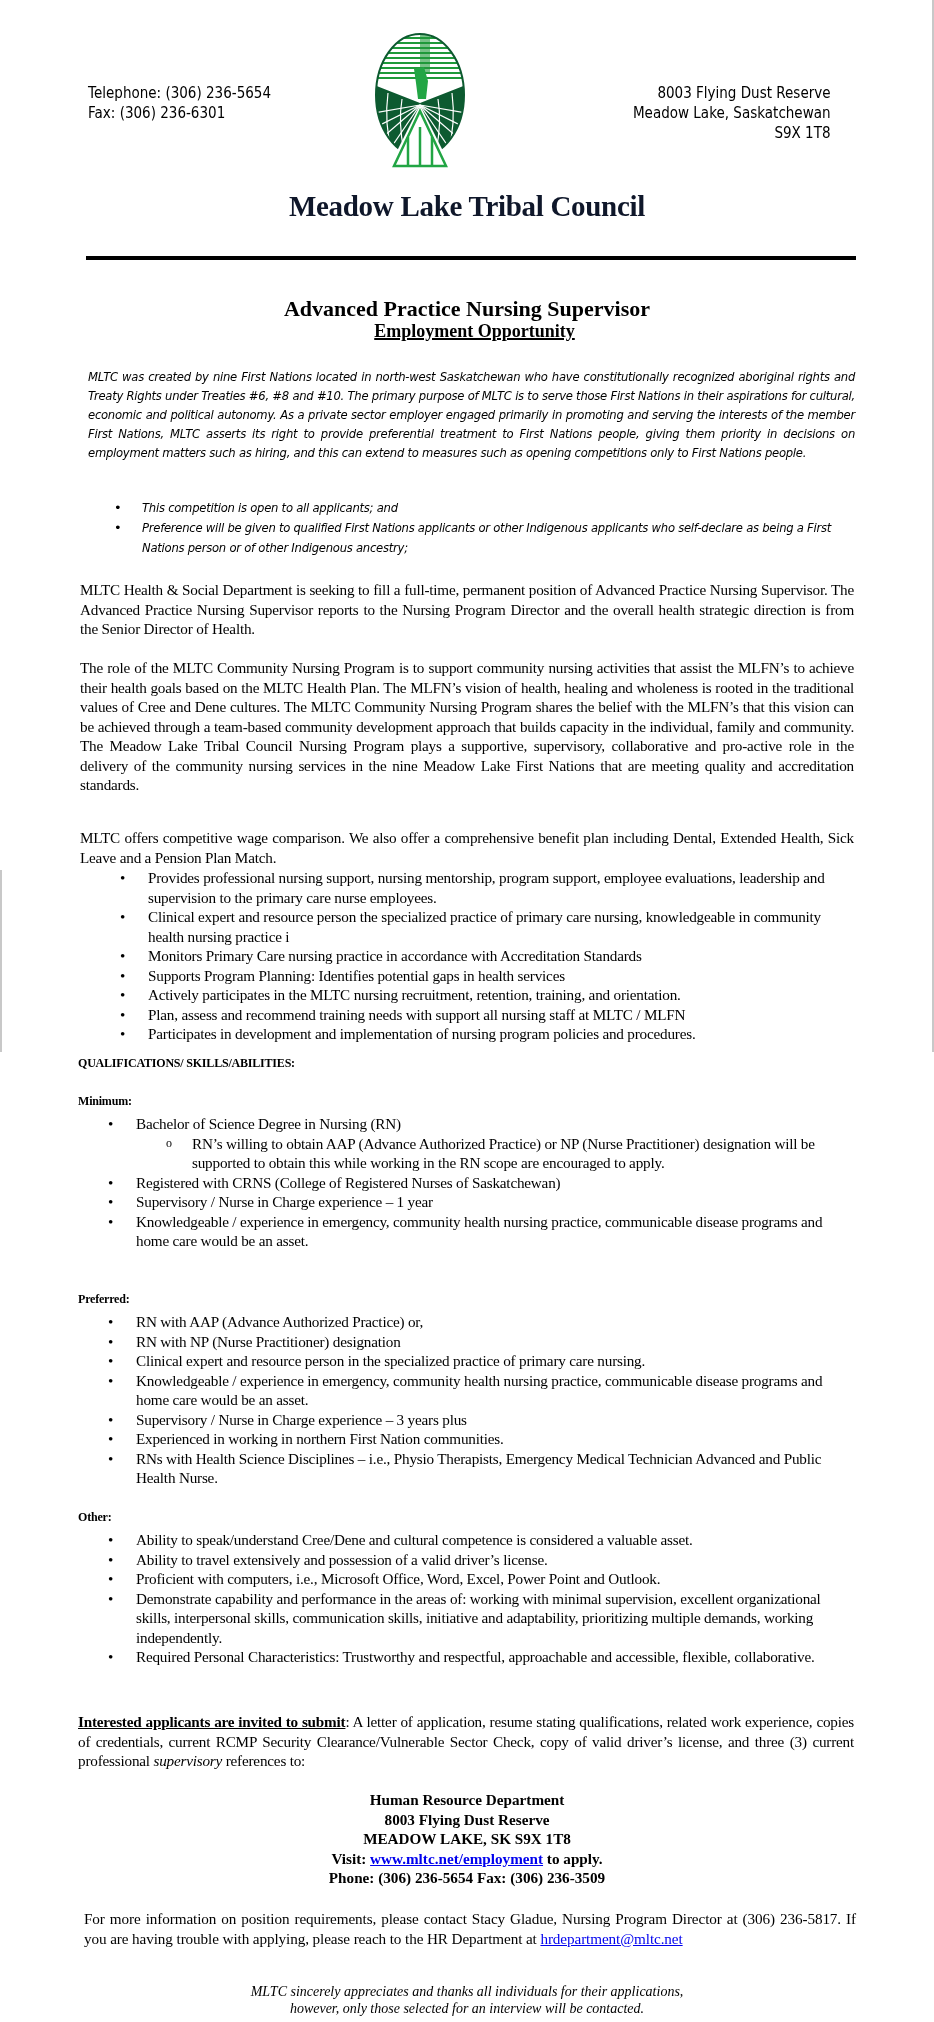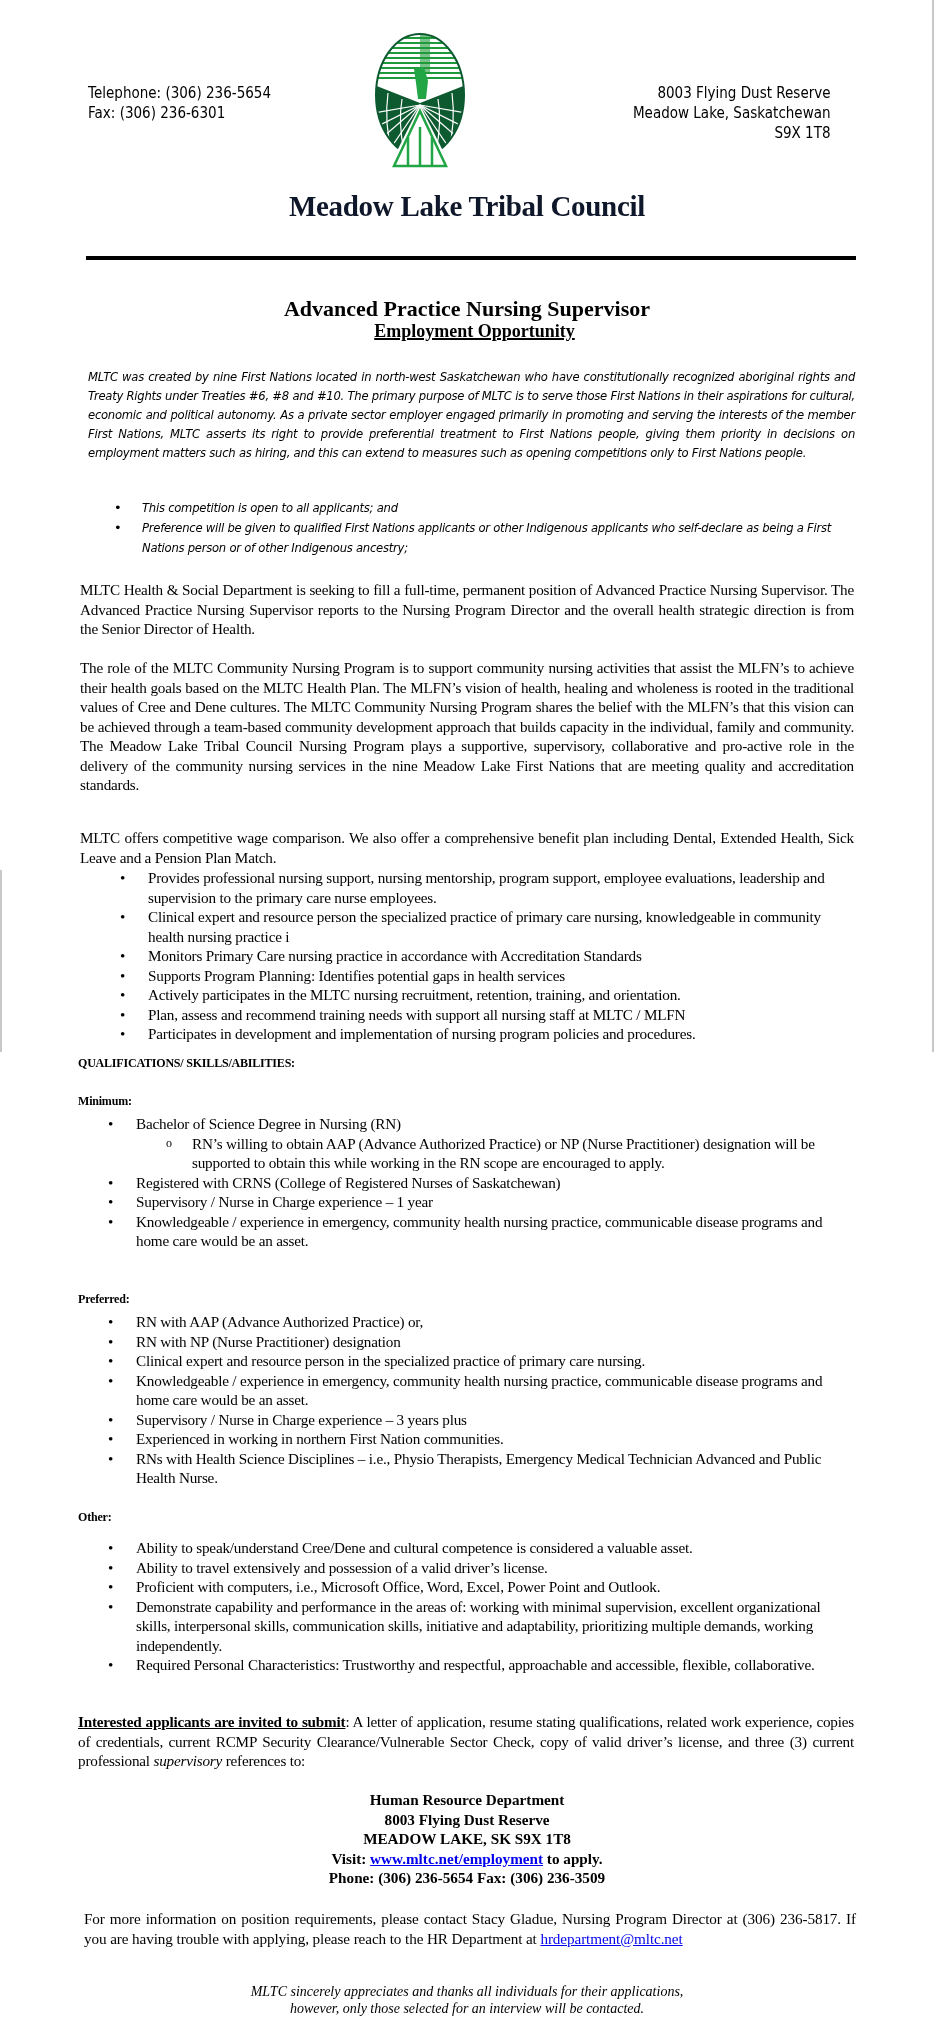--- a/index.html
+++ b/index.html
@@ -43,21 +43,21 @@
   .h-pref { top: 1292px; }
   .h-other { top: 1510px; }
 
   .minimum { left: 98px; width: 740px; top: 1114px; }
   .minimum > li { padding-left: 34px; }
   .sub { list-style: none; }
   .sub li { position: relative; padding-left: 56px; }
   .sub li::before { content: "o"; position: absolute; left: 30px; top: 0; font-size: 12px; }
   .preferred { left: 98px; width: 740px; top: 1312px; }
   .preferred > li { padding-left: 34px; }
-  .other { left: 98px; width: 740px; top: 1530px; margin-top: 8px; }
+  .other { left: 98px; width: 740px; top: 1530px; }
   .other > li { padding-left: 34px; }
 
   .apply { position: absolute; left: 78px; width: 776px; top: 1712px; font-size: 15.2px; line-height: 19.5px; text-align: justify; letter-spacing: -0.2px; }
   .apply .lead { font-weight: bold; text-decoration: underline; }
   .contact { position: absolute; left: 0; width: 934px; top: 1790px; text-align: center; font-weight: bold; font-size: 15.2px; line-height: 19.5px; }
   .contact a, .info a { color: #0000ee; text-decoration: underline; }
   .info { position: absolute; left: 84px; width: 772px; top: 1909px; font-size: 15.2px; line-height: 19.5px; text-align: justify; letter-spacing: -0.1px; font-family: Liberation Serif, serif; }
   .thanks { position: absolute; left: 0; width: 934px; top: 1983px; text-align: center; font-style: italic; font-size: 14px; line-height: 17px; }
 </style>
 </head>

